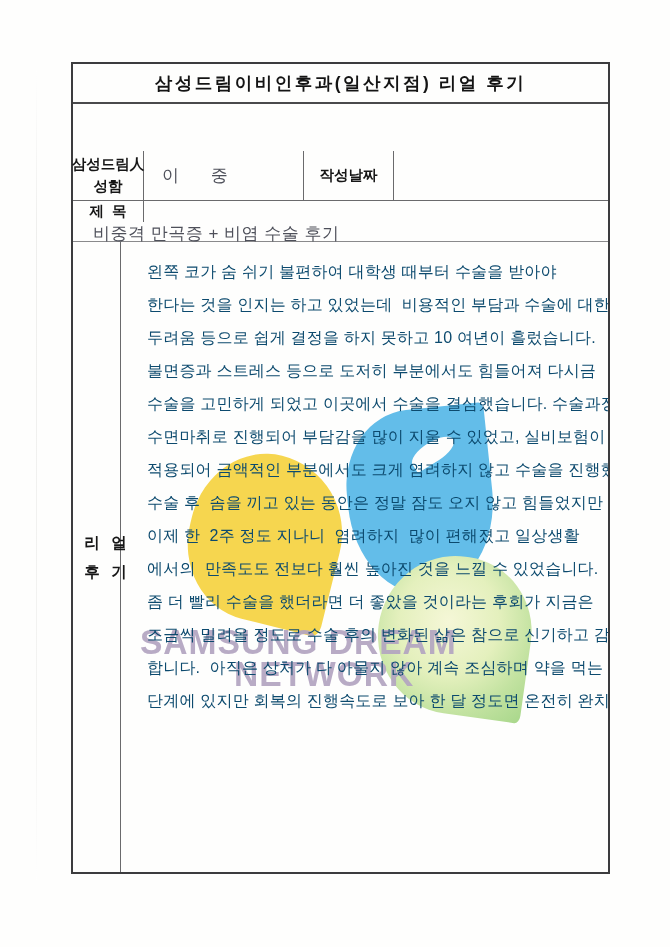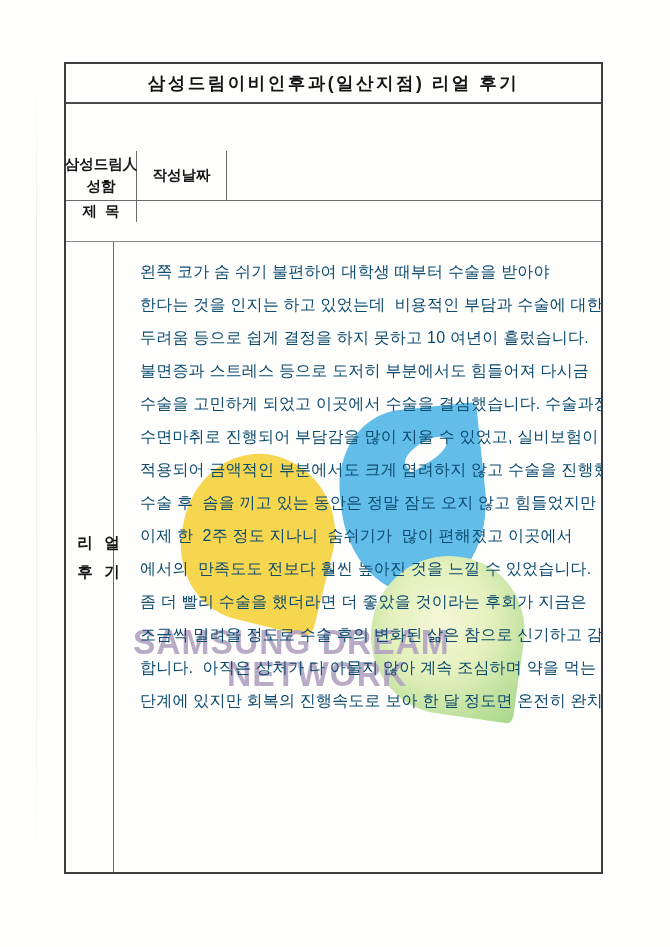--- a/index.html
+++ b/index.html
@@ -1,21 +1,21 @@
 <!DOCTYPE html>
 <html style="--wm-text: #b3a5c1; --petal-blue: #63bde9; --petal-yellow: #f6d64f; --petal-green-edge: #a8d78b; --petal-green-center: #f5f7d7;"><head>
 <meta charset="utf-8">
 <style>
   html,body{margin:0;padding:0;background:#ffffff;}
   body{width:670px;height:947px;position:relative;font-family:"Liberation Sans",sans-serif;overflow:hidden;}
   .scan{position:absolute;inset:0;background:#fefefd;}
   
   .scan-edge{position:absolute;left:36px;top:70px;width:1px;height:810px;background:linear-gradient(#fff, #e4e4e2 20%, #ececea 80%, #fff);opacity:.6;}
 
-  .form-table{position:absolute;left:64px;top:62px;width:539px;height:812px;border:2px solid #3c3c3e;box-sizing:border-box;display:flex;flex-direction:column;background:transparent;}
+  .form-table{position:absolute;left:71px;top:62px;width:539px;height:812px;border:2px solid #3c3c3e;box-sizing:border-box;display:flex;flex-direction:column;background:transparent;}
   .row{display:flex;box-sizing:border-box;}
   .row-title{height:40px;border-bottom:2px solid #4a4a4c;align-items:center;justify-content:center;}
   .row-name{height:50px;border-bottom:1px solid #6a6a6c;margin-top:47px;}
   .row-subject{height:41px;border-bottom:1px solid #8a8a8c;flex-direction:column;}
   .row-review{flex:1;}
   .cell{box-sizing:border-box;display:flex;align-items:center;}
   .label-cell{width:71px;border-right:1px solid #6a6a6c;flex-direction:column;justify-content:center;font-weight:bold;color:#161616;font-size:14.5px;line-height:1.45;text-align:center;white-space:pre;}
   .title-text{font-weight:bold;font-size:17.5px;letter-spacing:2.5px;color:#141414;}
   .name-value-cell{width:160px;border-right:1px solid #6a6a6c;padding-left:18px;}
   .date-label-cell{width:90px;border-right:1px solid #6a6a6c;justify-content:center;font-weight:bold;font-size:14.5px;color:#161616;text-align:right;}
@@ -46,28 +46,34 @@
   <div class="scan-edge"></div>
 
   <div class="form-table">
 
     <div class="row row-title">
       <div class="title-text">삼성드림이비인후과(일산지점) 리얼 후기</div>
     </div>
 
     <div class="row row-name">
       <div class="cell label-cell"><span>삼성드림人</span><span>성함</span></div>
+      <div class="cell name-value-cell">
+          <span class="hand">이      중</span>
+        </div>
       <div class="cell date-label-cell">작성날짜</div>
       <div class="cell date-value-cell">
           <span class="hand"></span>
         </div>
     </div>
 
     <div class="row row-subject">
       <div class="cell label-cell">제  목</div>
+      <div class="cell subject-value-cell">
+          <span class="hand">비중격 만곡증 + 비염 수술 후기</span>
+        </div>
     </div>
 
     <div class="row row-review">
       <div class="cell label-cell review-label-cell"><span>리  얼</span><span>후  기</span></div>
 
       <div class="review-content">
         <div class="petal petal-blue"></div>
         <div class="petal-notch"></div>
         <div class="petal petal-yellow"></div>
         <div class="petal petal-green"></div>
@@ -77,21 +83,21 @@
 
         <div class="hand-lines">
           <div class="hand-line">왼쪽 코가 숨 쉬기 불편하여 대학생 때부터 수술을 받아야</div>
           <div class="hand-line">한다는 것을 인지는 하고 있었는데  비용적인 부담과 수술에 대한</div>
           <div class="hand-line">두려움 등으로 쉽게 결정을 하지 못하고 10 여년이 흘렀습니다.</div>
           <div class="hand-line">불면증과 스트레스 등으로 도저히 부분에서도 힘들어져 다시금</div>
           <div class="hand-line">수술을 고민하게 되었고 이곳에서 수술을 결심했습니다. 수술과정이</div>
           <div class="hand-line">수면마취로 진행되어 부담감을 많이 지울 수 있었고, 실비보험이</div>
           <div class="hand-line">적용되어 금액적인 부분에서도 크게 염려하지 않고 수술을 진행했습니다.</div>
           <div class="hand-line">수술 후  솜을 끼고 있는 동안은 정말 잠도 오지 않고 힘들었지만</div>
-          <div class="hand-line">이제 한  2주 정도 지나니  숨쉬기가  많이 편해졌고 이곳에서</div>
+          <div class="hand-line">이제 한  2주 정도 지나니  염려하지  많이 편해졌고 일상생활</div>
           <div class="hand-line">에서의  만족도도 전보다 훨씬 높아진 것을 느낄 수 있었습니다.</div>
           <div class="hand-line">좀 더 빨리 수술을 했더라면 더 좋았을 것이라는 후회가 지금은</div>
           <div class="hand-line">조금씩 밀려올 정도로 수술 후의 변화된 삶은 참으로 신기하고 감사</div>
           <div class="hand-line">합니다.  아직은 상처가 다 아물지 않아 계속 조심하며 약을 먹는</div>
           <div class="hand-line">단계에 있지만 회복의 진행속도로 보아 한 달 정도면 온전히 완치될</div>
         </div>
       </div>
     </div>
 
   </div>

